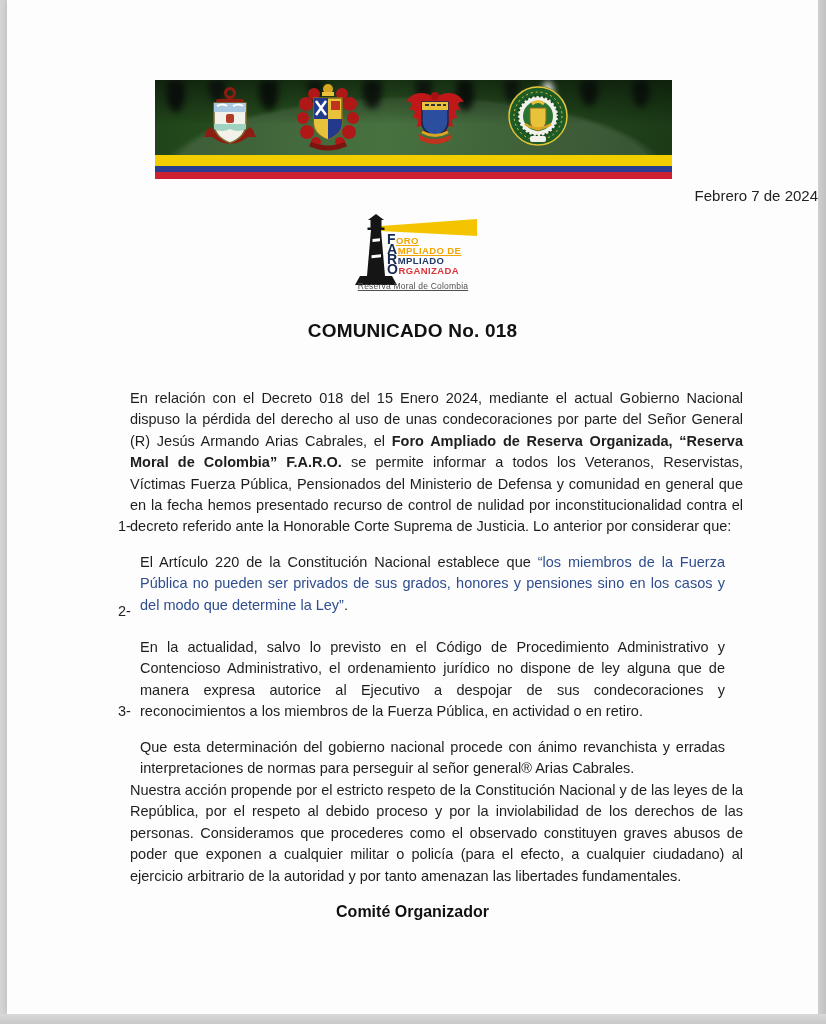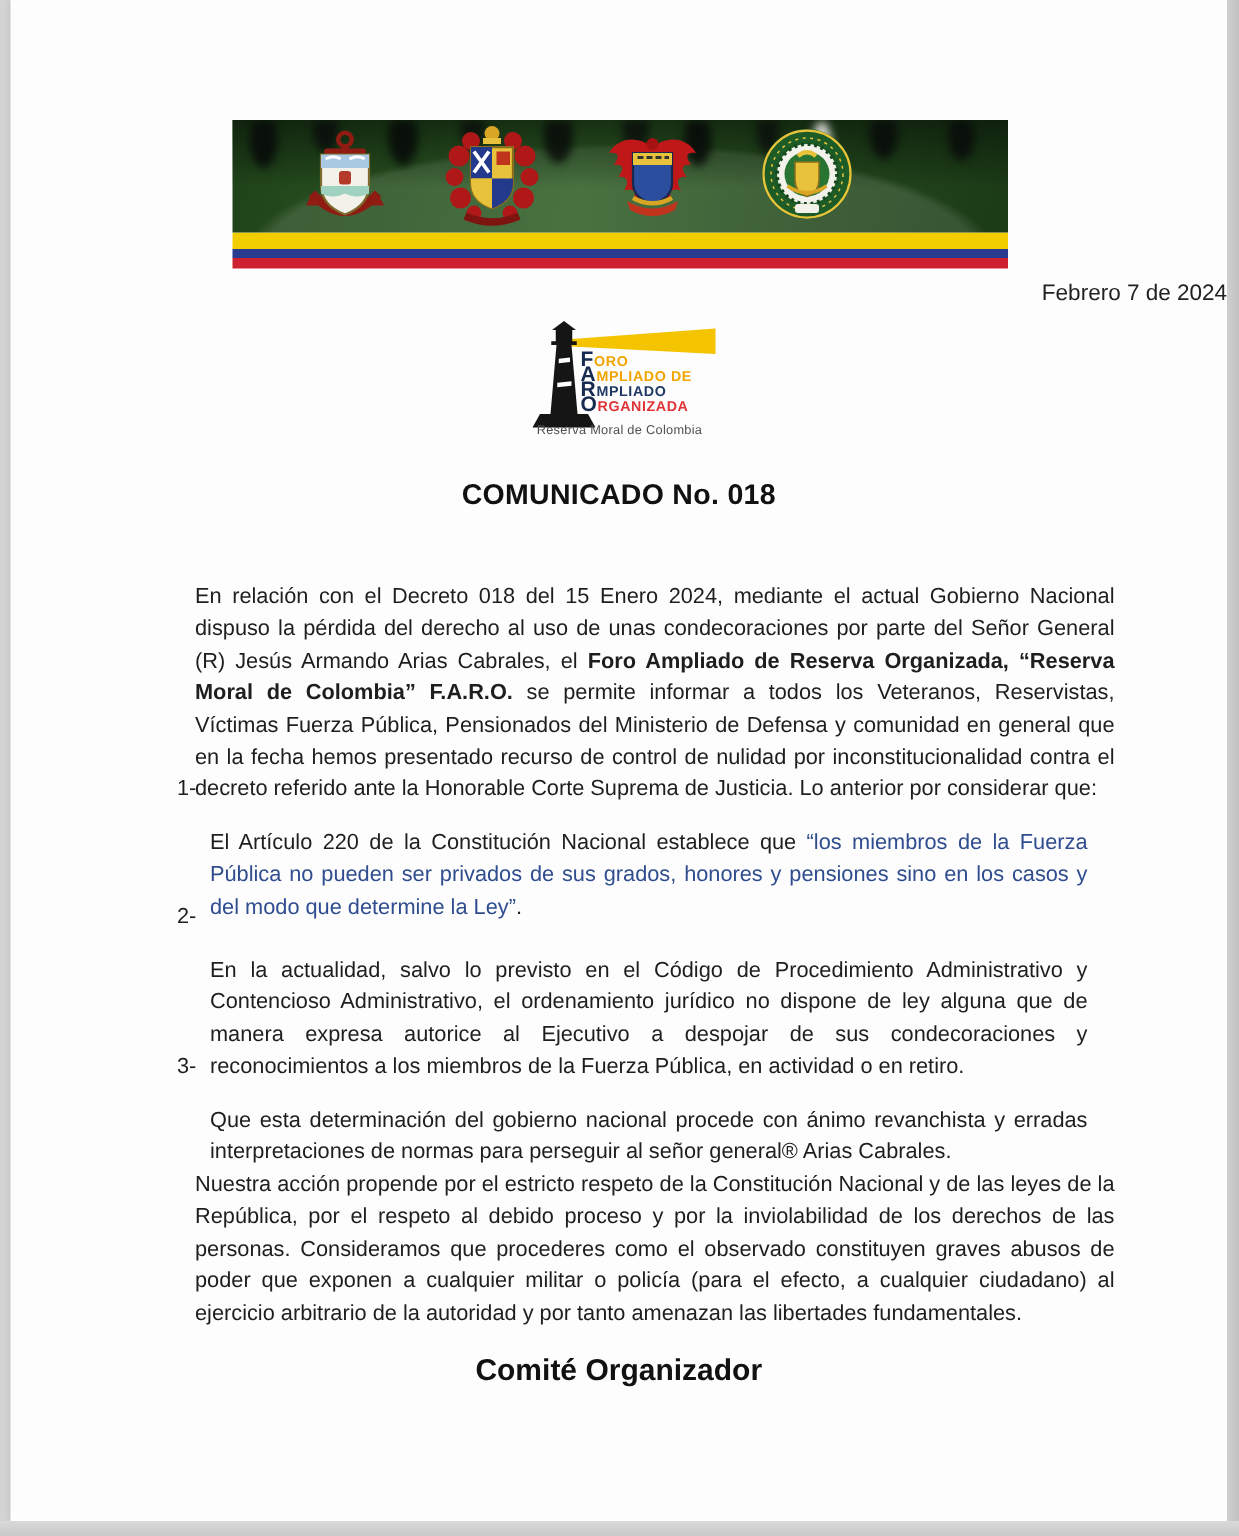--- a/index.html
+++ b/index.html
@@ -46,35 +46,35 @@
   .stripe.yellow{height:11px;background:var(--flag-yellow,#F2CE00);}
   .stripe.blue{height:6px;background:var(--flag-blue,#2A3C8F);}
   .stripe.red{height:7px;background:var(--flag-red,#CE2030);}
 
   
   .date-line{position:absolute;top:187px;left:0;width:100%;text-align:right;box-sizing:border-box;
     font-size:15px;color:#222;}
   .doc-title{position:absolute;top:320px;left:0;width:100%;text-align:center;
     font-size:19px;font-weight:bold;color:#111;letter-spacing:.2px;}
   .signature{position:absolute;top:903px;left:0;width:100%;text-align:center;
-    font-size:20px;font-weight:bold;color:#111;}
+    font-size:16px;font-weight:bold;color:#111;}
 
   
   .logo{position:absolute;left:338px;top:214px;width:140px;height:82px;}
   .logo svg{position:absolute;left:0;top:0;}
   .logo-text{position:absolute;left:42px;top:20px;}
   .logo-line{height:10px;line-height:10px;white-space:nowrap;font-weight:bold;}
   .logo-line .initial{display:inline-block;font-size:14px;line-height:10px;vertical-align:baseline;
     color:var(--logo-initials,#162a52);margin-right:.5px;}
   .logo-line .rest{font-size:9.5px;letter-spacing:.4px;}
-  .logo-line.l1 .rest,.logo-line.l2 .rest{color:var(--logo-yellow,#F2A500);}
+  .logo-line.l1 .rest,.logo-line.l2 .rest{color:var(--logo-yellow,#F2A500);text-decoration:underline;}
   .logo-line.l3 .rest{color:var(--logo-navy,#1F3864);}
   .logo-line.l4 .rest{color:var(--logo-red,#E03338);}
   .logo-tagline{position:absolute;left:0;top:67px;width:136px;text-align:center;
-    font-size:8.5px;color:var(--logo-tagline,#4f4f4f);letter-spacing:.2px;}
+    font-size:8.5px;color:var(--logo-tagline,#4f4f4f);letter-spacing:.2px;text-decoration:underline;}
 
   
   .para{position:absolute;left:105px;width:613px;font-size:14.5px;line-height:21.4px;
     color:var(--text,#1e1e1e);text-align:justify;text-align-last:left;margin:18px;}
   .para1{top:370px;}
   .closing{top:762px;}
   .item{position:absolute;left:105px;width:613px;font-size:14.5px;line-height:21.4px;color:var(--text,#1e1e1e);}
   .item .num{position:absolute;left:6px;top:0;}
   .item .item-text{display:block;padding-left:28px;text-align:justify;text-align-last:left;margin-top:36px;}
   .item1{top:516px;} .item2{top:601px;} .item3{top:701px;}

